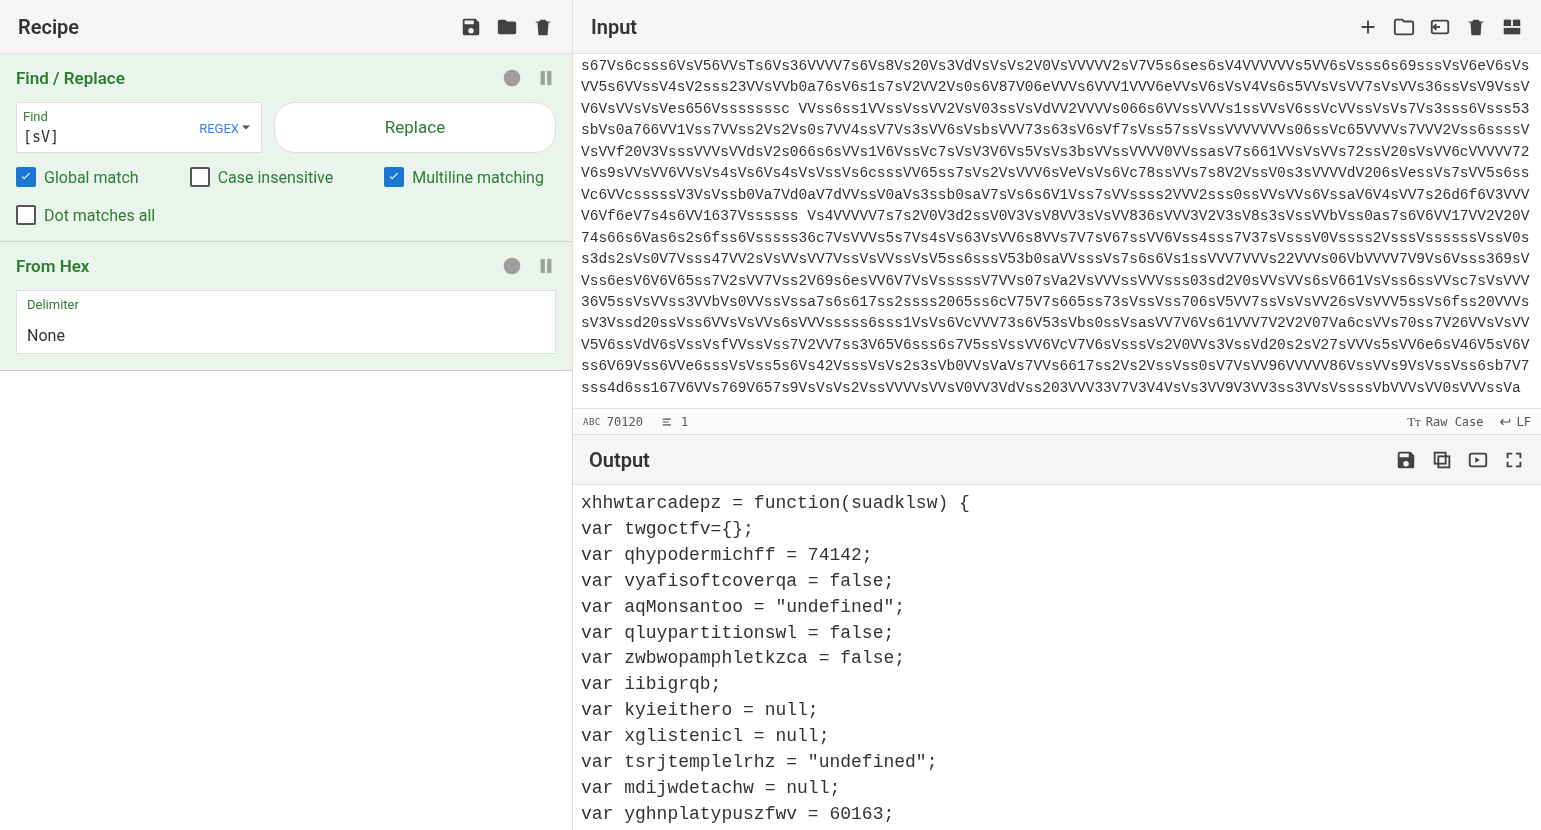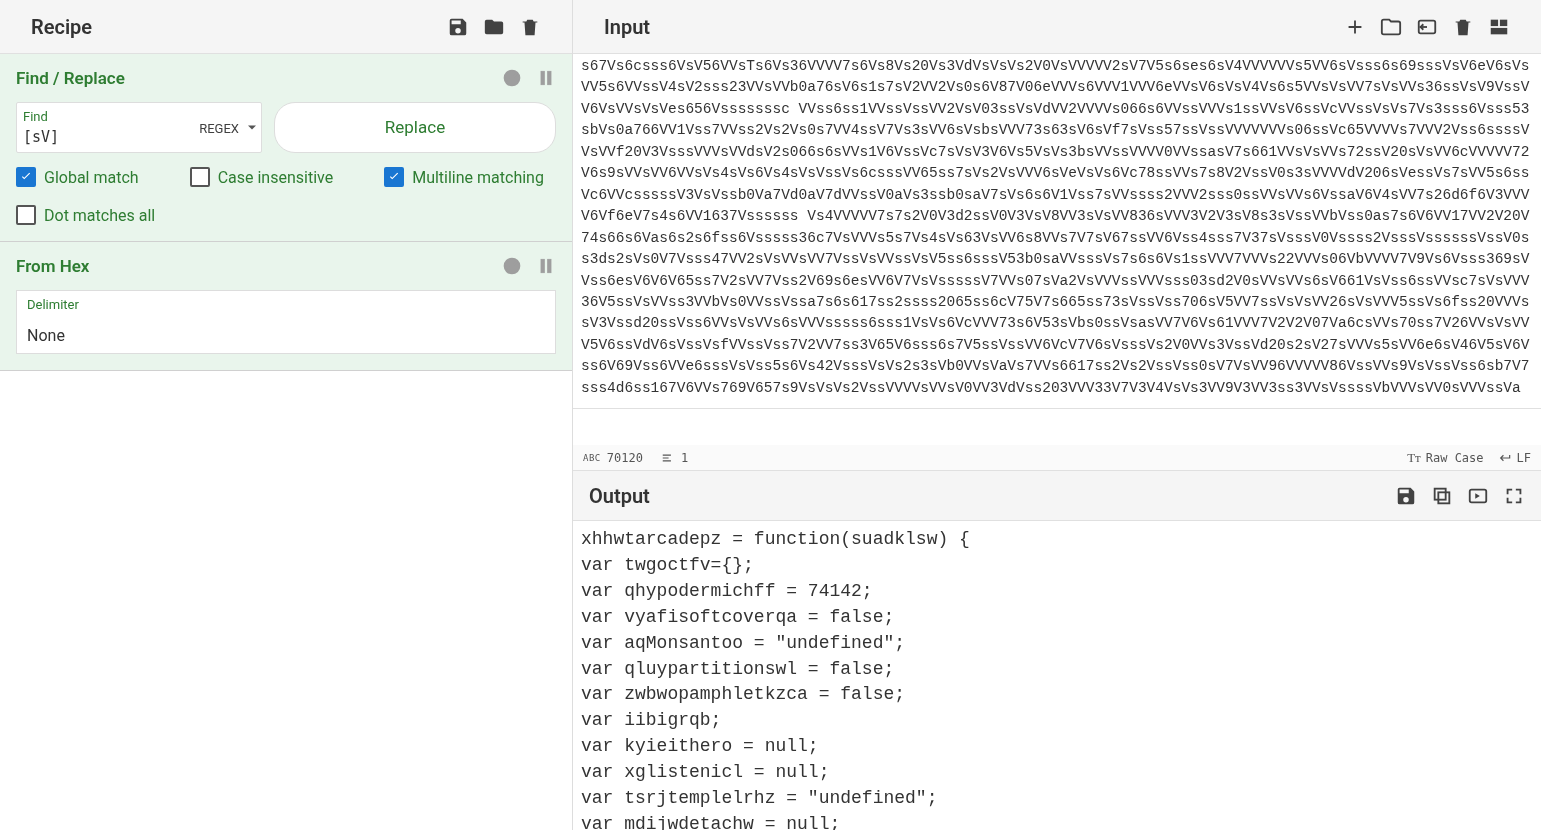--- a/index.html
+++ b/index.html
@@ -21,21 +21,21 @@
   }
   .right-pane {
     flex: 1;
     display: flex;
     flex-direction: column;
   }
   .pane-header {
     display: flex;
     align-items: center;
     justify-content: space-between;
-    padding: 10px 31px;
+    padding: 10px 18px;
     background: #f5f5f5;
     border-bottom: 1px solid #e0e0e0;
     height: 54px;
   }
   .pane-title {
     font-size: 20px;
     font-weight: 600;
     color: #333;
   }
   .header-icons {
@@ -106,28 +106,28 @@
     font-size: 15px;
     color: #333;
     margin-top: 4px;
   }
   .replace-placeholder {
     font-size: 17px;
     color: #2e7d32;
   }
   .regex-badge {
     position: absolute;
-    right: 4px;
+    right: 10px;
     top: 50%;
     transform: translateY(-50%);
     font-size: 13px;
-    color: #404040;
+    color: #3b82f6;
     display:flex;
     align-items:center;
-    gap:8px;
+    gap:2px;
   }
   .checks {
     display: flex;
     flex-wrap: wrap;
     gap: 28px 51px;
   }
   .check-item {
     display: flex;
     align-items: center;
     gap: 8px;
@@ -170,21 +170,20 @@
   .status-bar {
     height: 26px;
     background: #fafafa;
     border-bottom: 1px solid #e0e0e0;
     display: flex;
     align-items: center;
     padding: 0 10px;
     font-size: 12px;
     color: #555;
     gap: 18px;
-    margin-top: 36px;
   }
   .status-right {
     margin-left: auto;
     display:flex;
     align-items:center;
     gap: 14px;
   }
   .output-header {
     display: flex;
     align-items: center;

